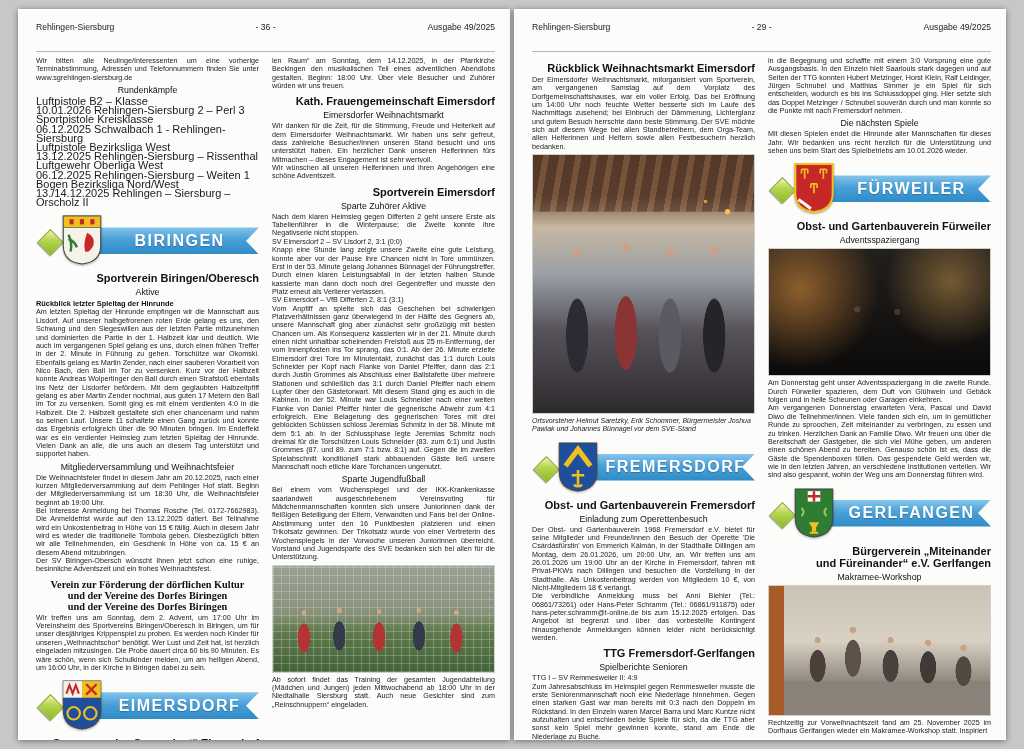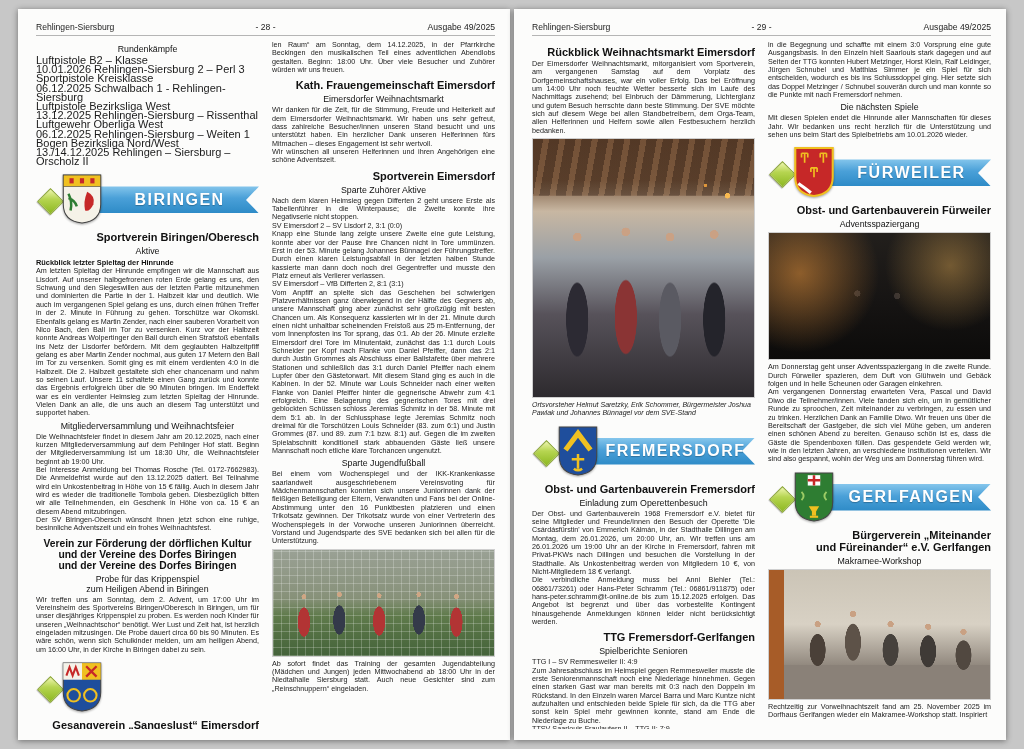--- a/index.html
+++ b/index.html
@@ -2,31 +2,31 @@
 <html><head>
 <meta charset="utf-8">
 <style>
   html,body{margin:0;padding:0;}
   body{width:1024px;height:749px;background:#c7c7c7;font-family:"Liberation Sans",sans-serif;}
   .spread{position:relative;width:1024px;height:749px;overflow:hidden;}
   .page{position:absolute;top:9px;width:492px;height:731px;background:#fcfcfb;box-shadow:0 1px 6px rgba(0,0,0,.45);overflow:hidden;}
   .page.pl{left:18px;}
   .page.pr{left:514px;}
   .page-inner{padding:13px 15px 6px 18px;}
-  .pghead{display:flex;align-items:flex-start;font-size:8.6px;color:#222;padding-bottom:3px;border-bottom:1px solid #b5b5b5;margin-bottom:5px;}
+  .pghead{display:flex;align-items:flex-start;font-size:8.6px;color:#222;padding-bottom:19px;border-bottom:1px solid #b5b5b5;margin-bottom:5px;}
   .pghead .hl{width:160px;text-align:left;}
   .pghead .hc{flex:1;text-align:center;}
   .pghead .hr{width:160px;text-align:right;}
   .cols{display:flex;gap:13px;}
   .col{width:224px;overflow:hidden;height:688px;}
   .p{font-size:7.2px;line-height:8.35px;text-align:justify;color:#1b1b1b;white-space:pre-line;margin:0 0 3px;}
   .cap{font-size:7px;font-style:italic;line-height:8.2px;color:#222;margin:2px 0 3px;white-space:pre-line;text-align:left;}
   .sched{font-size:11px;line-height:9.2px;color:#1b1b1b;}
   .h1{font-size:11px;font-weight:bold;text-align:right;margin:5px 0 2px;color:#111;}
-  .h1s{font-size:10.3px;font-weight:bold;text-align:center;margin:5px 0 2px;color:#111;}
+  .h1s{font-size:10.3px;font-weight:bold;text-align:center;margin:5px 0 2px;color:#111;font-family:Liberation Serif, serif;}
   .h2{font-size:8.8px;font-weight:normal;text-align:center;margin:3px 0 2px;color:#111;}
   .h3{font-size:7.4px;font-weight:bold;color:#111;margin:1px 0 0;}
   .pre{white-space:pre-line;}
   
   .banner{position:relative;height:54px;margin:6px 0 2px;}
   .ribbon{position:absolute;left:30px;right:0;top:14px;height:27px;color:#fff;font-weight:bold;font-size:16px;letter-spacing:1.5px;display:flex;align-items:center;justify-content:center;padding-left:34px;
     background:linear-gradient(180deg,#85c6ec 0%,#4aa0d8 45%,#2e8bc7 100%);
     clip-path:polygon(0 0,100% 0,calc(100% - 13px) 50%,100% 100%,0 100%);
     text-shadow:0 1px 1px rgba(0,0,0,.25);}
   .diamond{position:absolute;left:5px;top:20px;width:17px;height:17px;transform:rotate(45deg);
@@ -90,25 +90,26 @@
 </style>
 </head>
 <body>
 
 <div class="spread">
 
   <section class="page pl">
     <div class="page-inner">
       <div class="pghead">
         <span class="hl">Rehlingen-Siersburg</span>
-        <span class="hc">- 28 -</span>
+        <span class="hc">- 36 -</span>
         <span class="hr">Ausgabe 49/2025</span>
       </div>
       <div class="cols">
         <div class="col">
+          <p class="p">Wir bitten alle Neulinge/Interessenten um eine vorherige Terminabstimmung, Adressen und Telefonnummern finden Sie unter www.sgrehlingen-siersburg.de</p>
           <div class="h2">Rundenkämpfe</div>
           <div class="sched">Luftpistole B2 – Klasse</div>
           <div class="sched">10.01.2026 Rehlingen-Siersburg 2 – Perl 3</div>
           <div class="sched">Sportpistole Kreisklasse</div>
           <div class="sched">06.12.2025 Schwalbach 1 - Rehlingen-Siersburg</div>
           <div class="sched">Luftpistole Bezirksliga West</div>
           <div class="sched">13.12.2025 Rehlingen-Siersburg – Rissenthal</div>
           <div class="sched">Luftgewehr Oberliga West</div>
           <div class="sched">06.12.2025 Rehlingen-Siersburg – Weiten 1</div>
           <div class="sched">Bogen Bezirksliga Nord/West</div>
@@ -134,26 +135,27 @@
           <div class="h2">Aktive</div>
           <div class="h3">Rückblick letzter Spieltag der Hinrunde</div>
           <p class="p">Am letzten Spieltag der Hinrunde empfingen wir die Mannschaft aus Lisdorf. Auf unserer halbgefrorenen roten Erde gelang es uns, den Schwung und den Siegeswillen aus der letzten Partie mitzunehmen und dominierten die Partie in der 1. Halbzeit klar und deutlich. Wie auch im vergangenen Spiel gelang es uns, durch einen frühen Treffer in der 2. Minute in Führung zu gehen. Torschütze war Okomski. Ebenfalls gelang es Martin Zender, nach einer sauberen Vorarbeit von Nico Bach, den Ball im Tor zu versenken. Kurz vor der Halbzeit konnte Andreas Wolpertinger den Ball durch einen Strafstoß ebenfalls ins Netz der Lisdorfer befördern. Mit dem geglaubten Halbzeitpfiff gelang es aber Martin Zender nochmal, aus guten 17 Metern den Ball im Tor zu versenken. Somit ging es mit einem verdienten 4:0 in die Halbzeit. Die 2. Halbzeit gestaltete sich eher chancenarm und nahm so seinen Lauf. Unsere 11 schaltete einen Gang zurück und konnte das Ergebnis erfolgreich über die 90 Minuten bringen. Im Endeffekt war es ein verdienter Heimsieg zum letzten Spieltag der Hinrunde. Vielen Dank an alle, die uns auch an diesem Tag unterstützt und supportet haben.</p>
           <div class="h2">Mitgliederversammlung und Weihnachtsfeier</div>
           <p class="p">Die Weihnachtsfeier findet in diesem Jahr am 20.12.2025, nach einer kurzen Mitgliederversammlung auf dem Pehlinger Hof statt. Beginn der Mitgliederversammlung ist um 18:30 Uhr, die Weihnachtsfeier beginnt ab 19:00 Uhr.
 Bei Interesse Anmeldung bei Thomas Rosche (Tel. 0172-7662983). Die Anmeldefrist wurde auf den 13.12.2025 datiert. Bei Teilnahme wird ein Unkostenbeitrag in Höhe von 15 € fällig. Auch in diesem Jahr wird es wieder die traditionelle Tombola geben. Diesbezüglich bitten wir alle Teilnehmenden, ein Geschenk in Höhe von ca. 15 € an diesem Abend mitzubringen.
 Der SV Biringen-Obersch wünscht Ihnen jetzt schon eine ruhige, besinnliche Adventszeit und ein frohes Weihnachtsfest.</p>
           <div class="h1s pre">Verein zur Förderung der dörflichen Kultur
 und der Vereine des Dorfes Biringen
 und der Vereine des Dorfes Biringen</div>
-          <div class="h2 pre">Probe für das Krippenspiel
-zum Heiligen Abend in Biringen</div>
           <p class="p">Wir treffen uns am Sonntag, dem 2. Advent, um 17:00 Uhr im Vereinsheim des Sportvereins Biringen/Oberesch in Biringen, um für unser diesjähriges Krippenspiel zu proben. Es werden noch Kinder für unseren „Weihnachtschor“ benötigt. Wer Lust und Zeit hat, ist herzlich eingeladen mitzusingen. Die Probe dauert circa 60 bis 90 Minuten. Es wäre schön, wenn sich Schulkinder melden, um am heiligen Abend, um 16:00 Uhr, in der Kirche in Biringen dabei zu sein.</p>
 
           <div class="banner">
             <span class="diamond"></span>
+            <div class="ribbon">
+                <span>EIMERSDORF</span>
+              </div>
             <svg class="crest" viewBox="0 0 40 50">
               <path d="M2,2 H38 V30 C38,42 30,47 20,48 C10,47 2,42 2,30 Z" fill="#1f4e9c" stroke="#444" stroke-width="1"></path>
               <rect x="2" y="2" width="18" height="16" fill="#f5f2e8"></rect>
               <path d="M5,14 L8,6 L11,14 L14,6 L17,14" stroke="#c62828" stroke-width="2" fill="none"></path>
               <rect x="20" y="2" width="18" height="16" fill="#f0c020"></rect>
               <path d="M24,5 l10,10 M34,5 l-10,10" stroke="#c62828" stroke-width="2.2"></path>
               <circle cx="12" cy="33" r="6" fill="none" stroke="#f0c020" stroke-width="2"></circle>
               <circle cx="28" cy="33" r="6" fill="none" stroke="#f0c020" stroke-width="2"></circle>
             </svg>
           </div>

